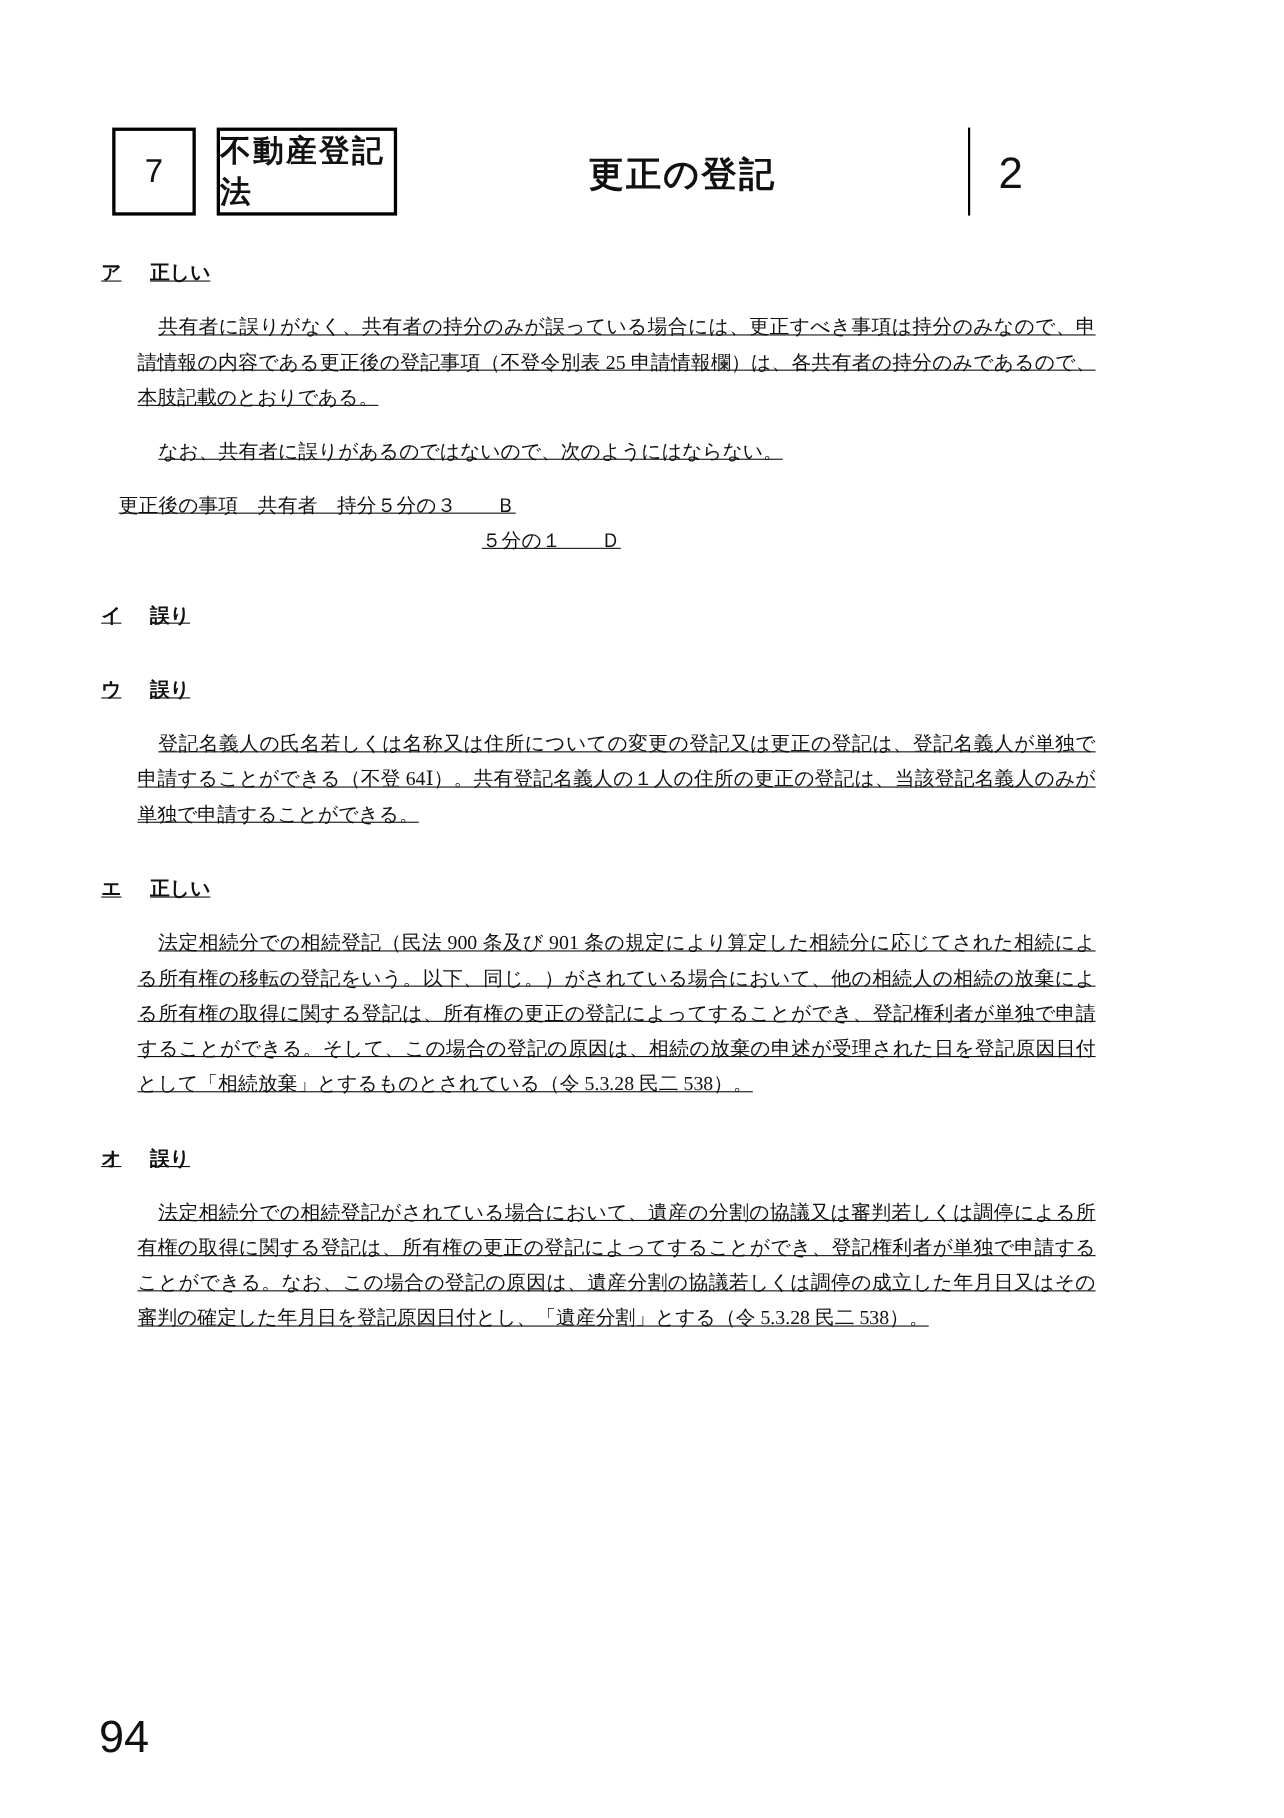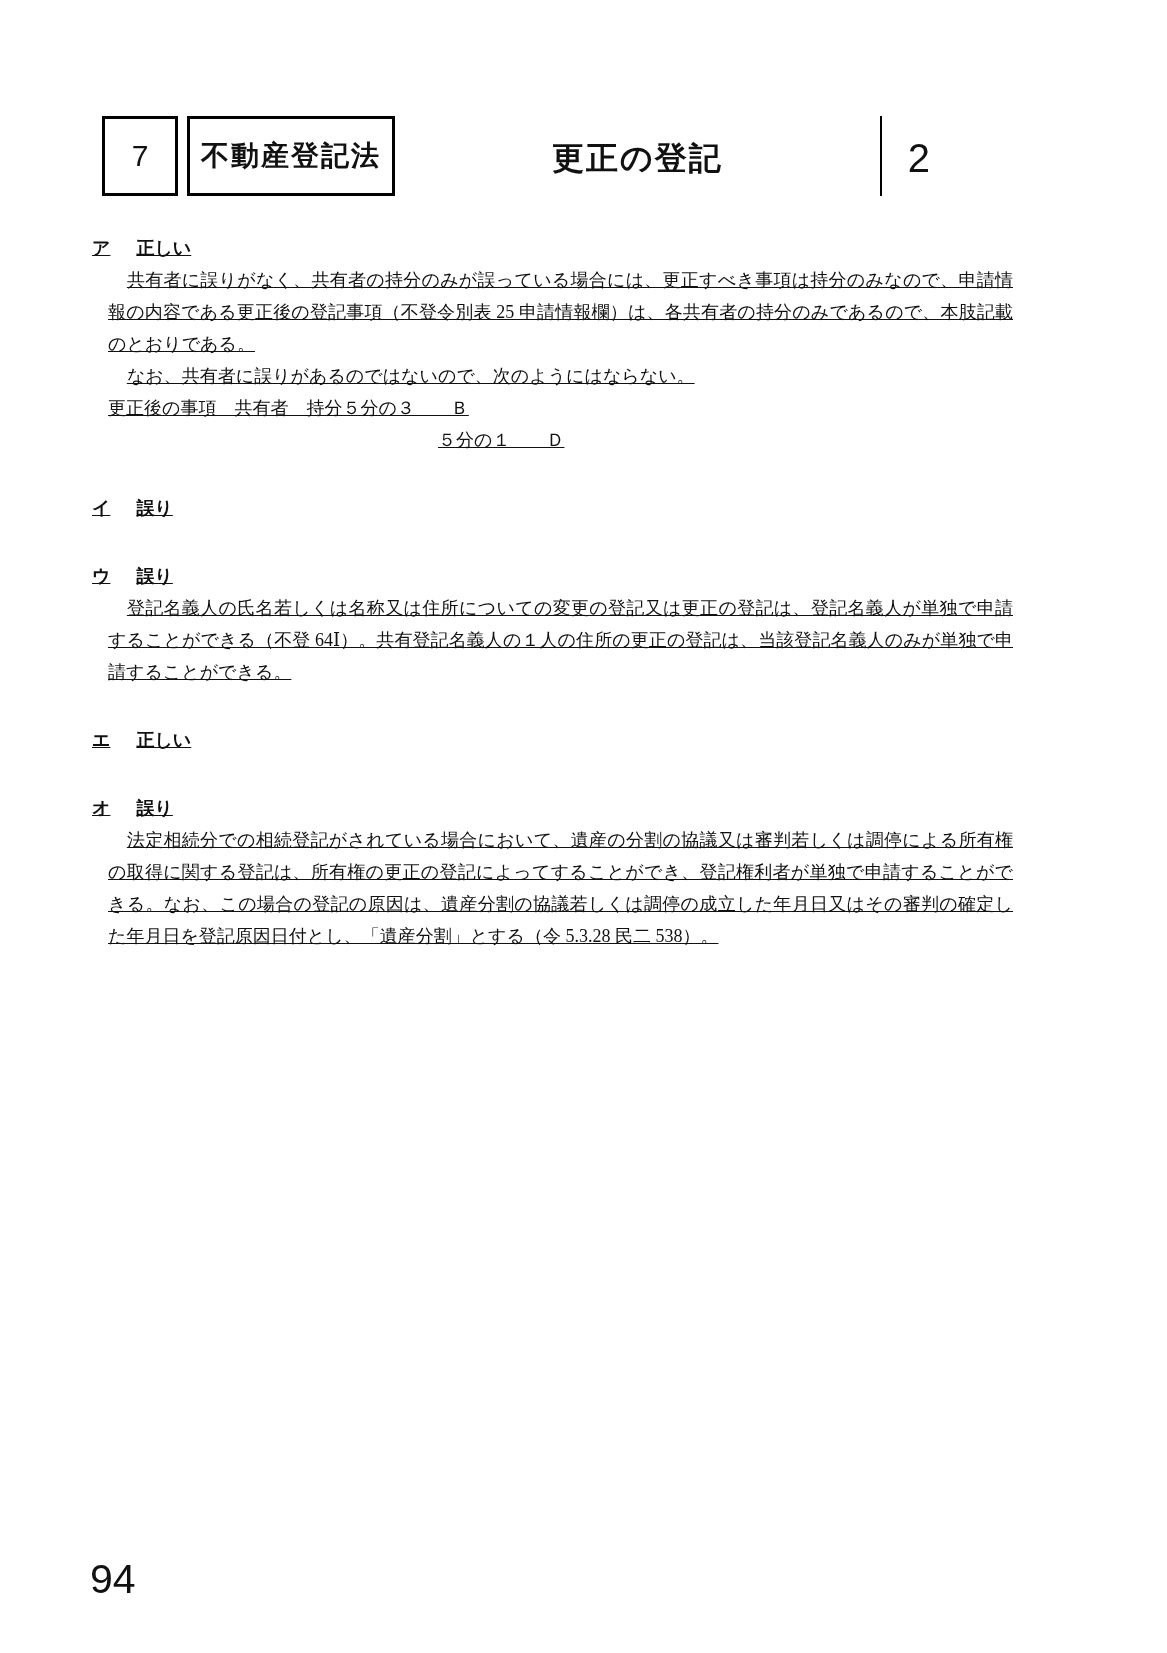--- a/index.html
+++ b/index.html
@@ -21,21 +21,21 @@
     height:80px;
     font-family:"Liberation Sans","DejaVu Sans",sans-serif;
   }
   .hdr-left { display:flex; align-items:stretch; }
   .box {
     border:3px solid #000;
     display:flex; align-items:center; justify-content:center;
     box-sizing:border-box;
   }
   .box-num { width:76px; font-size:30px; font-weight:400; }
-  .box-law { width:208px; margin-left:9px; font-size:28px; font-weight:600; letter-spacing:2px; }
+  .box-law { width:164px; margin-left:19px; font-size:28px; font-weight:600; letter-spacing:2px; }
   .hdr-title {
     flex:1;
     display:flex; align-items:center; justify-content:center;
     font-size:32px; font-weight:600; letter-spacing:2px;
     padding-top:6px;
   }
   .hdr-right { display:flex; align-items:center; }
   .vbar { width:2px; height:80px; background:#000; }
   .qnum { font-size:40px; font-weight:400; margin-left:26px; padding-top:4px; }
 
@@ -48,21 +48,21 @@
   }
   .section { margin-bottom:36px; }
   .section-head {
     font-family:"Liberation Sans","DejaVu Sans",sans-serif;
     font-weight:600;
     line-height:32px;
   }
   .section-head .verdict { margin-left:26px; }
   .section-body { margin-left:16px; }
   .para {
-    margin:0;
+    margin:17px;
     text-indent:1.05em;
     text-align:justify;
   }
   .ex-line { white-space:pre; }
   .ex-line.ind-1 { }
   .ex-line.ind-2 { margin-left:330px; }
 
   
   .page-num {
     position:absolute;
@@ -117,20 +117,23 @@
     </div>
     <div class="section-body">
           <p class="para">登記名義人の氏名若しくは名称又は住所についての変更の登記又は更正の登記は、登記名義人が単独で申請することができる（不登 64Ⅰ）。共有登記名義人の１人の住所の更正の登記は、当該登記名義人のみが単独で申請することができる。</p>
         </div>
   </section>
 
   <section class="section">
     <div class="section-head">
       <span>エ</span><span class="verdict">正しい</span>
     </div>
+    <div class="section-body">
+          <p class="para">法定相続分での相続登記（民法 900 条及び 901 条の規定により算定した相続分に応じてされた相続による所有権の移転の登記をいう。以下、同じ。）がされている場合において、他の相続人の相続の放棄による所有権の取得に関する登記は、所有権の更正の登記によってすることができ、登記権利者が単独で申請することができる。そして、この場合の登記の原因は、相続の放棄の申述が受理された日を登記原因日付として「相続放棄」とするものとされている（令 5.3.28 民二 538）。</p>
+        </div>
   </section>
 
   <section class="section">
     <div class="section-head">
       <span>オ</span><span class="verdict">誤り</span>
     </div>
     <div class="section-body">
           <p class="para">法定相続分での相続登記がされている場合において、遺産の分割の協議又は審判若しくは調停による所有権の取得に関する登記は、所有権の更正の登記によってすることができ、登記権利者が単独で申請することができる。なお、この場合の登記の原因は、遺産分割の協議若しくは調停の成立した年月日又はその審判の確定した年月日を登記原因日付とし、「遺産分割」とする（令 5.3.28 民二 538）。</p>
         </div>
   </section>

